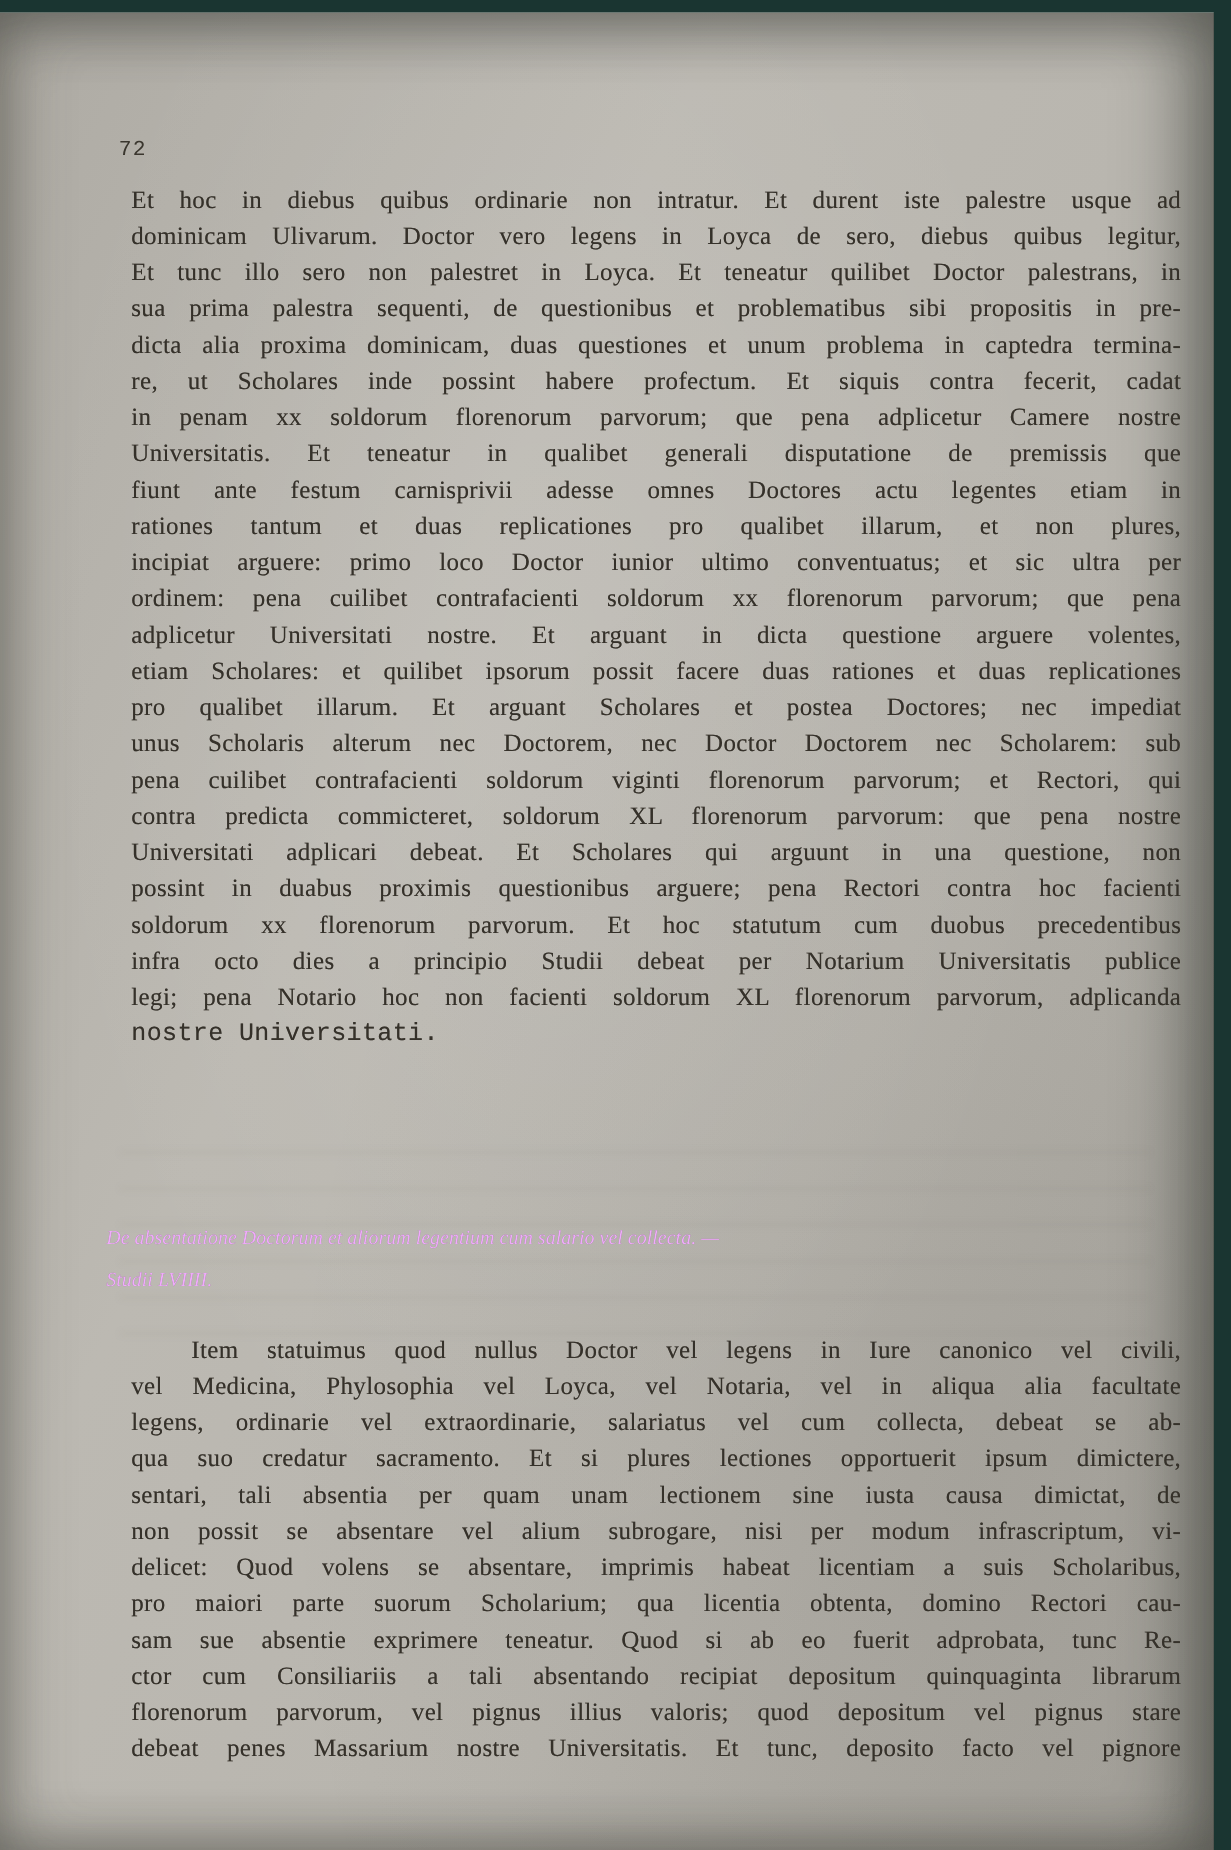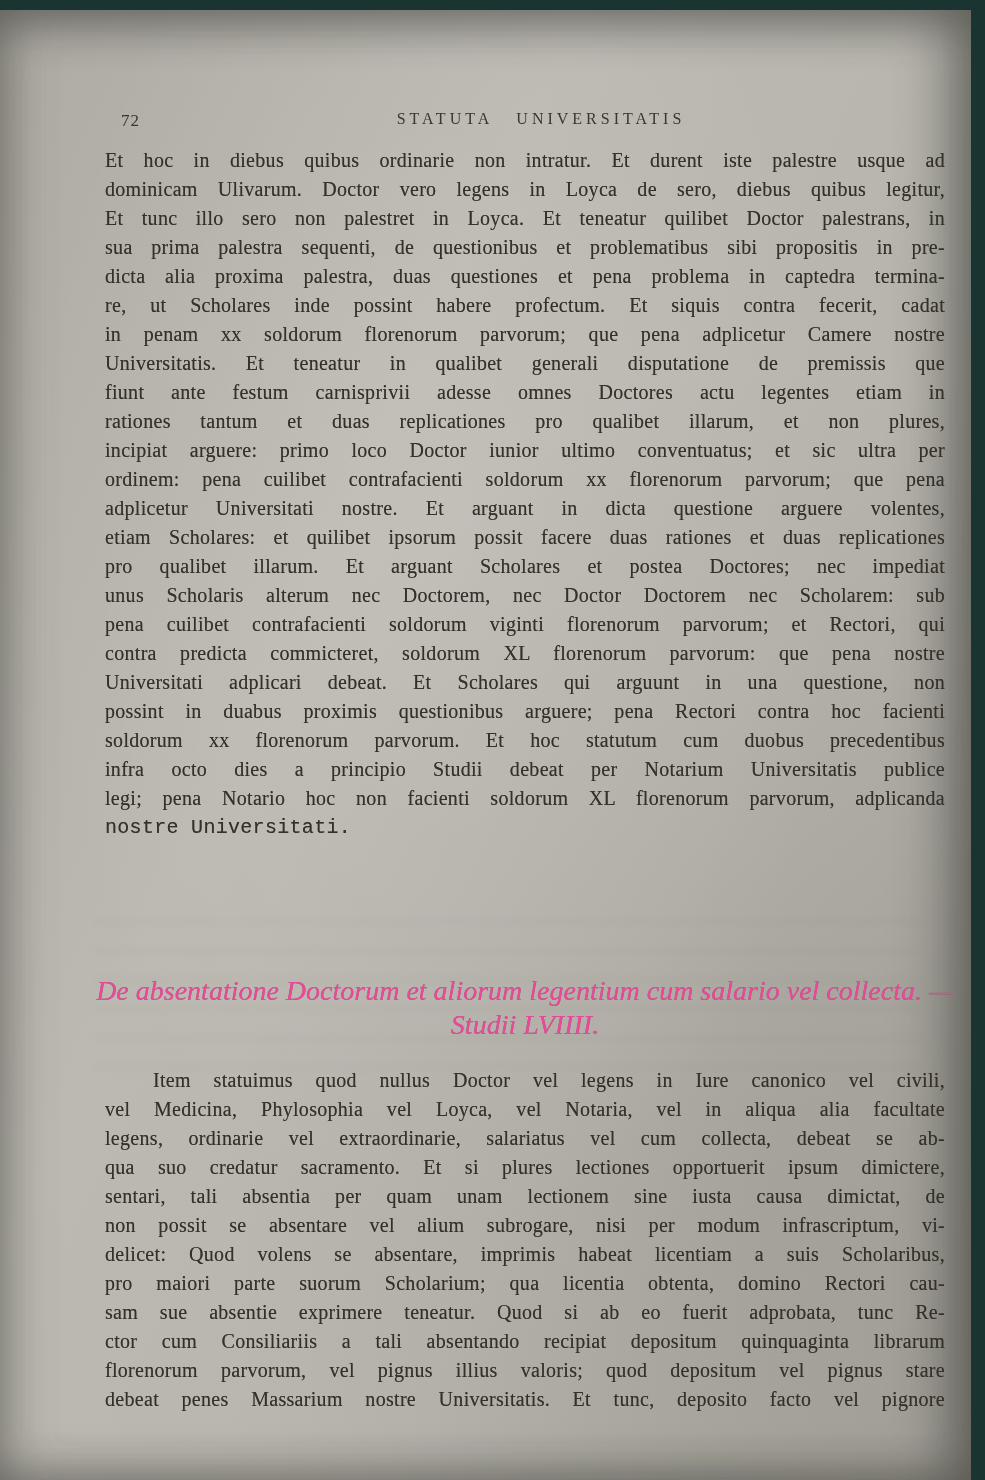--- a/index.html
+++ b/index.html
@@ -48,24 +48,25 @@
       transparent 29px
     );
     filter: blur(3px);
     opacity: 0.35;
     pointer-events: none;
   }
 
   .header {
     position: absolute;
     top: 110px;
-    left: 121px;
+    left: 95px;
     width: 840px;
     height: 24px;
     color: #3a362e;
+    font-family: Liberation Mono, monospace;
   }
   .pagenum {
     position: absolute;
     left: 0;
     top: 1px;
     font-size: 17px;
     letter-spacing: 1px;
   }
   .runhead {
     text-align: center;
@@ -98,46 +99,44 @@
     letter-spacing: 0.3px;
     font-family: Liberation Mono, monospace;
   }
   .indent { padding-left: 48px; }
 
   .rubric {
     position: absolute;
     top: 974px;
     left: 85px;
     width: 880px;
-    text-align: center;
     font-style: italic;
-    font-size: 28px;
+    font-size: 16px;
     line-height: 34px;
-    color: #ec4899;
+    color: #f0abfc;
     text-shadow: 0 0 0.5px rgba(55,50,42,0.5);
   }
 </style>
 </head>
 <body>
 
 <div class="paper">
   <div class="ghost"></div>
 </div>
 
 <div class="header">
   <div class="pagenum">72</div>
-  <div class="runhead">STATUTA UNIVERSITATIS</div>
 </div>
 
 <div class="textcol para1">
   <div class="jl">Et hoc in diebus quibus ordinarie non intratur. Et durent iste palestre usque ad</div>
   <div class="jl">dominicam Ulivarum. Doctor vero legens in Loyca de sero, diebus quibus legitur,</div>
   <div class="jl">Et tunc illo sero non palestret in Loyca. Et teneatur quilibet Doctor palestrans, in</div>
   <div class="jl">sua prima palestra sequenti, de questionibus et problematibus sibi propositis in pre-</div>
-  <div class="jl">dicta alia proxima palestra, duas questiones et pena problema in captedra termina-</div>
+  <div class="jl">dicta alia proxima dominicam, duas questiones et unum problema in captedra termina-</div>
   <div class="jl">re, ut Scholares inde possint habere profectum. Et siquis contra fecerit, cadat</div>
   <div class="jl">in penam xx soldorum florenorum parvorum; que pena adplicetur Camere nostre</div>
   <div class="jl">Universitatis. Et teneatur in qualibet generali disputatione de premissis que</div>
   <div class="jl">fiunt ante festum carnisprivii adesse omnes Doctores actu legentes etiam in</div>
   <div class="jl">rationes tantum et duas replicationes pro qualibet illarum, et non plures,</div>
   <div class="jl">incipiat arguere: primo loco Doctor iunior ultimo conventuatus; et sic ultra per</div>
   <div class="jl">ordinem: pena cuilibet contrafacienti soldorum xx florenorum parvorum; que pena</div>
   <div class="jl">adplicetur Universitati nostre. Et arguant in dicta questione arguere volentes,</div>
   <div class="jl">etiam Scholares: et quilibet ipsorum possit facere duas rationes et duas replicationes</div>
   <div class="jl">pro qualibet illarum. Et arguant Scholares et postea Doctores; nec impediat</div>

